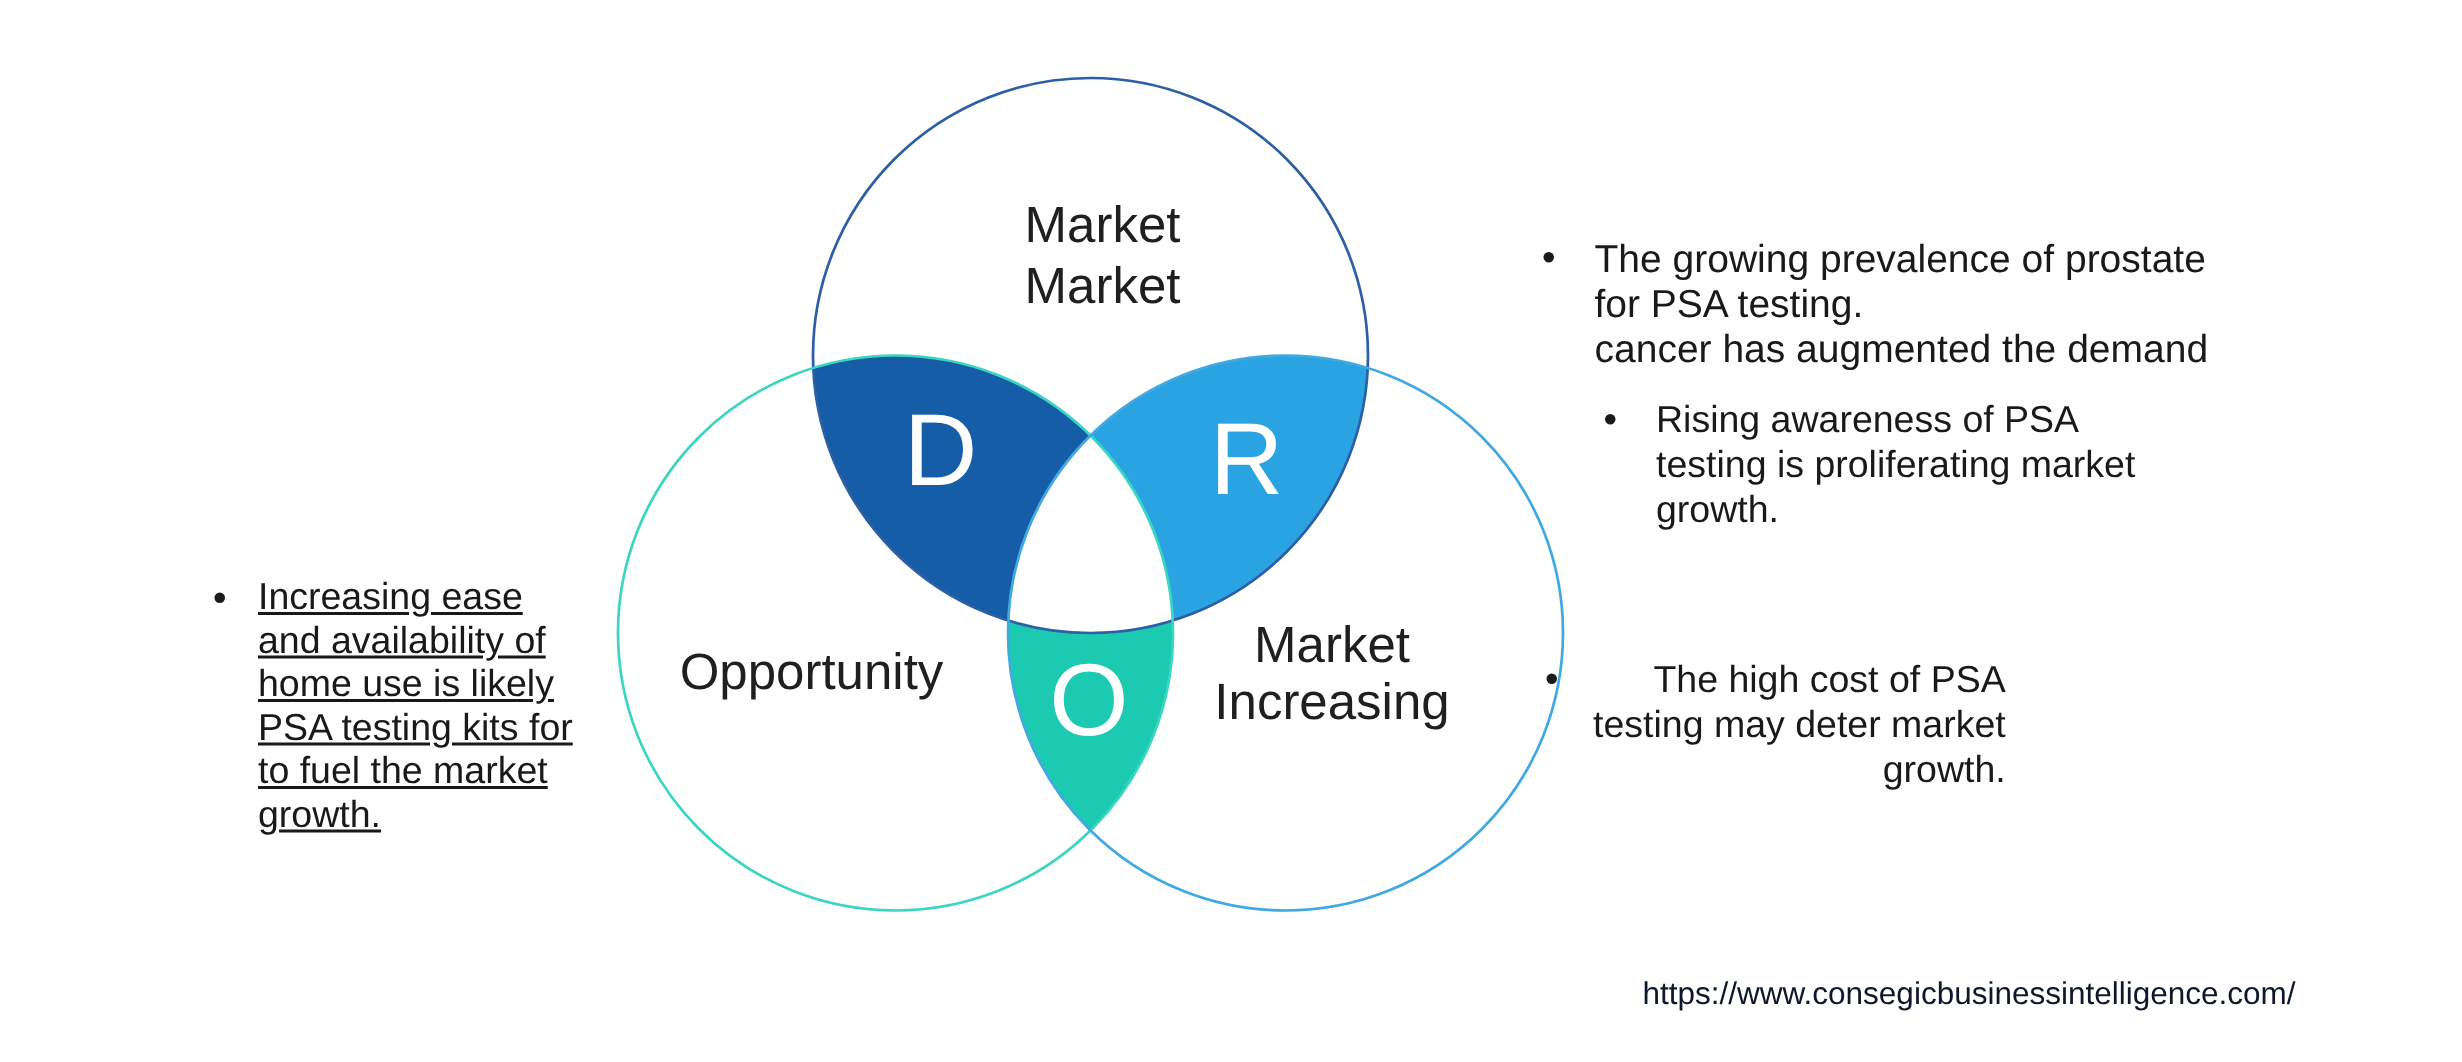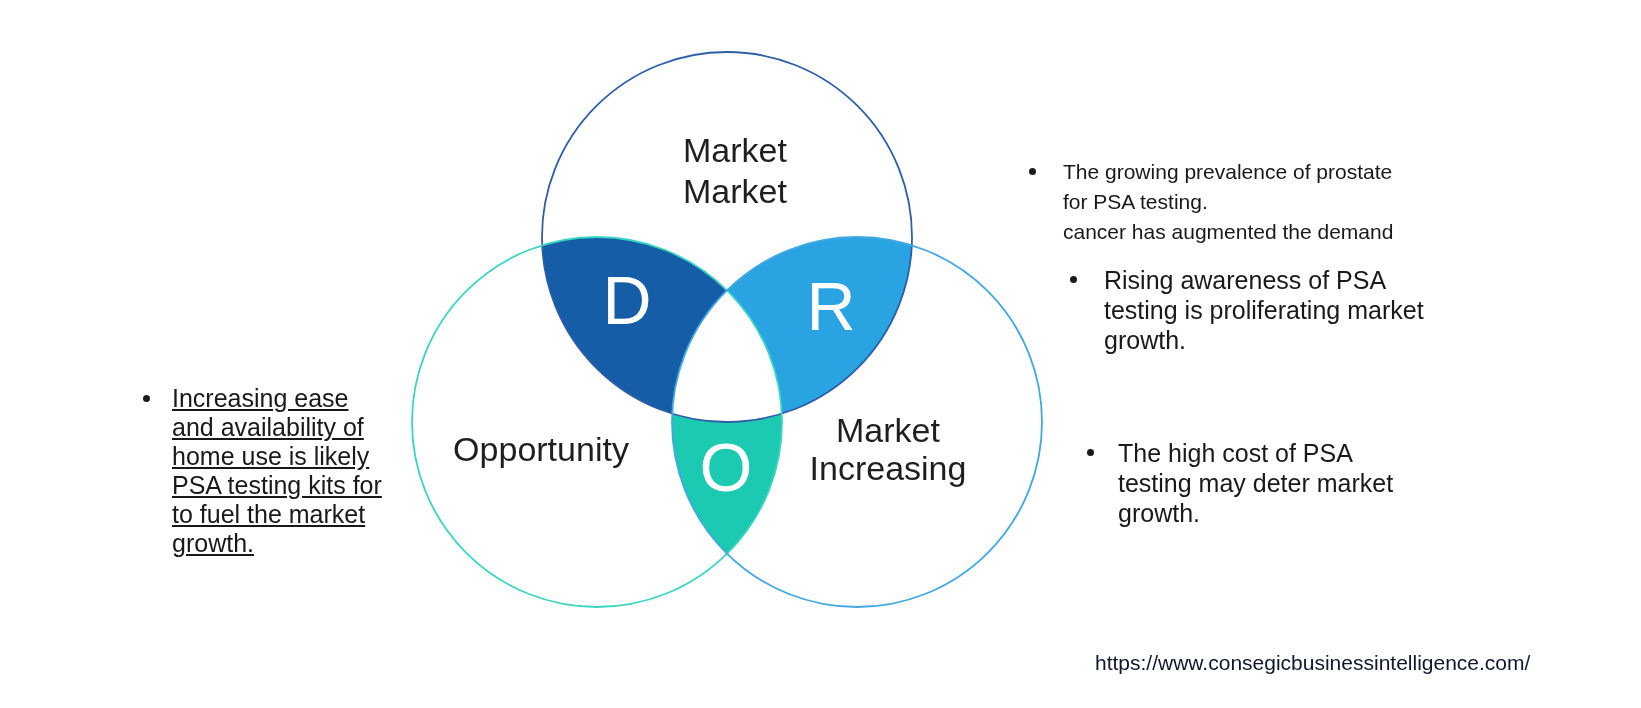--- a/index.html
+++ b/index.html
@@ -20,27 +20,27 @@
   }
   .bullet-group{position:absolute;color:#191919;}
   .bullet-group .dot{
     position:absolute;width:7px;height:7px;border-radius:50%;
     background:#1a1a1a;
   }
   .bullet-group .lines{white-space:nowrap;}
   .bg-left{left:172px;top:384px;font-size:25px;}
   .bg-left .lines{line-height:29px;text-decoration:underline;}
   .bg-left .dot{left:-29px;top:11px;}
-  .bg-right1{left:1063px;top:157px;font-size:21px;}
+  .bg-right1{left:1063px;top:157px;font-size:26px;}
   .bg-right1 .lines{line-height:30px;}
   .bg-right1 .dot{left:-34px;top:11px;}
   .bg-right2{left:1063px;top:265px;font-size:25px;margin-left:41px;}
   .bg-right2 .lines{line-height:30px;}
   .bg-right2 .dot{left:-34px;top:11px;}
-  .bg-right3{left:1118px;top:438px;font-size:25px;}
+  .bg-right3{left:1062px;top:438px;font-size:25px;text-align:right;}
   .bg-right3 .lines{line-height:30px;}
   .bg-right3 .dot{left:-31px;top:11px;}
   .footer-url{
     position:absolute;left:1095px;top:651px;
     font-size:21px;color:#0f172a;white-space:nowrap;
   }
 </style>
 </head>
 <body>
 

